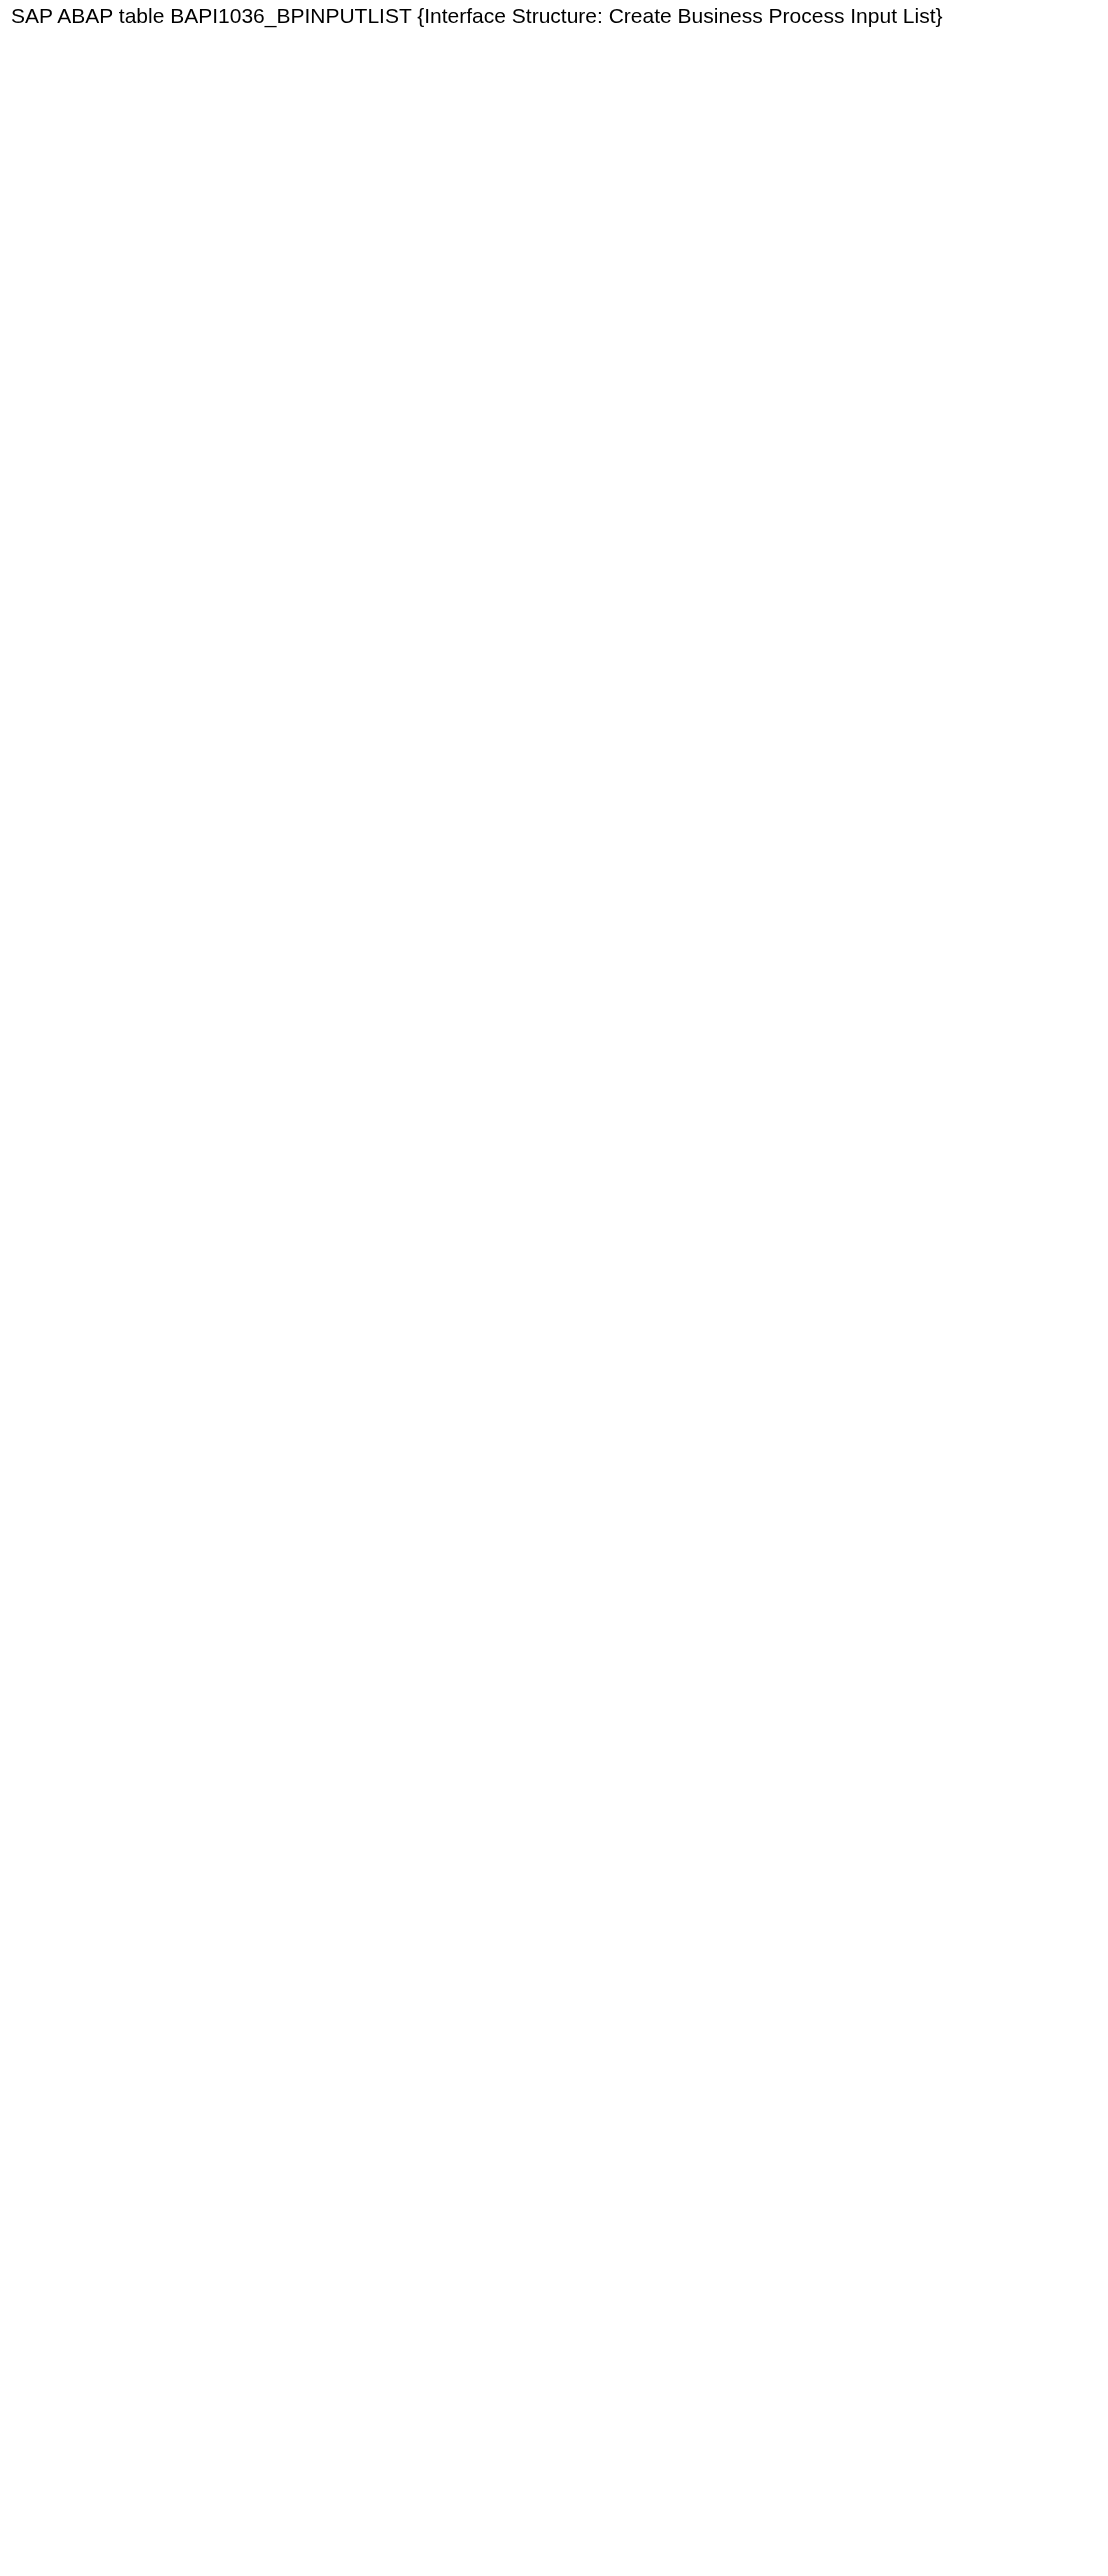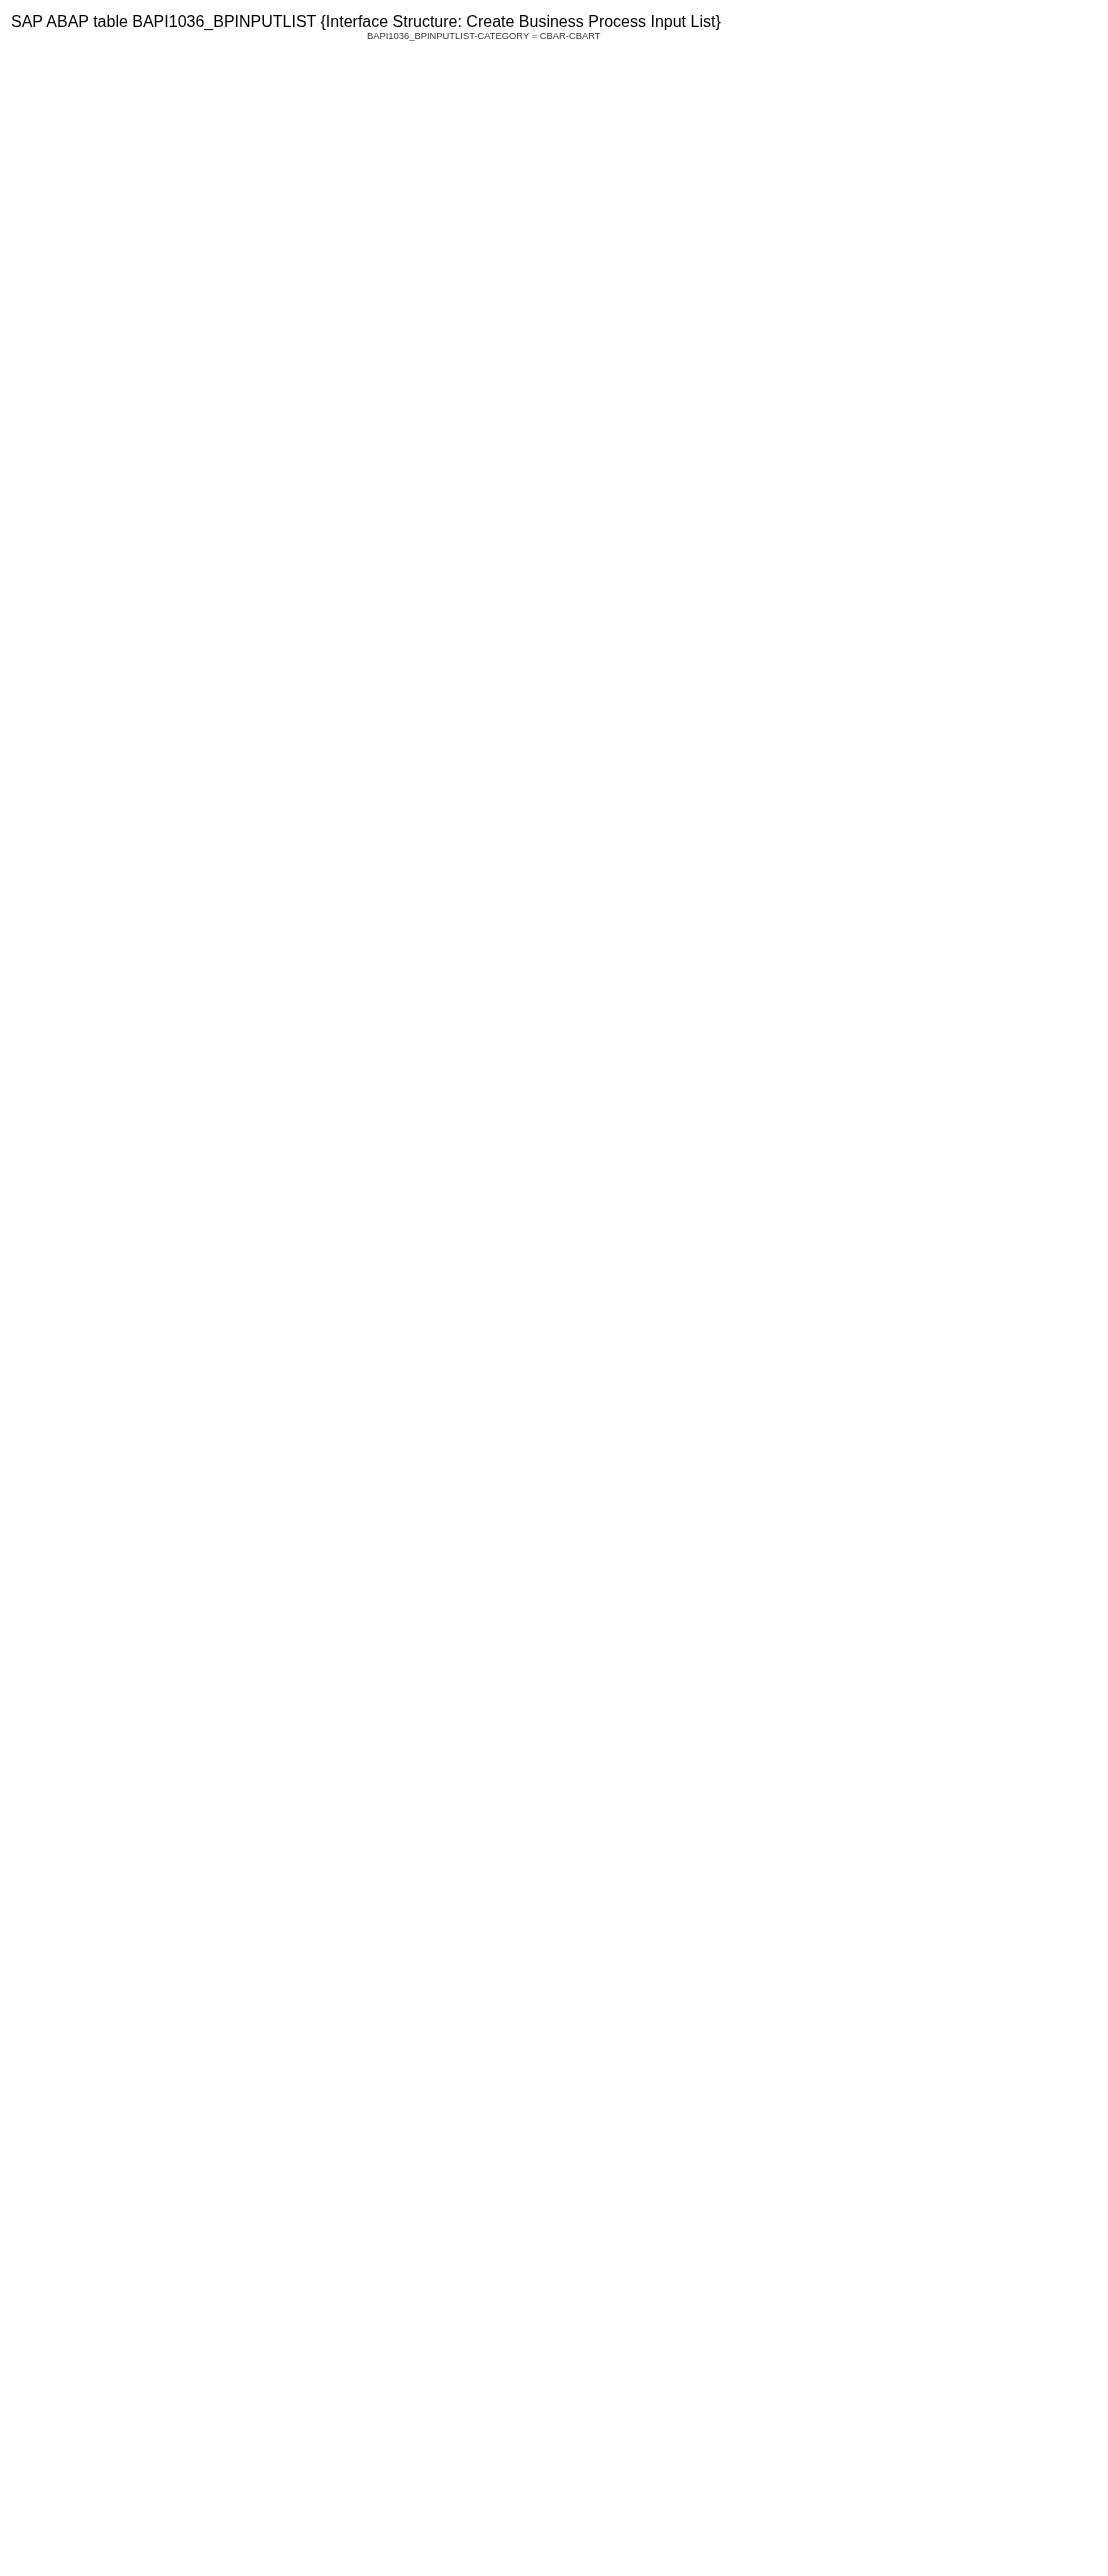--- a/index.html
+++ b/index.html
@@ -5,22 +5,22 @@
   body {
     margin: 0;
     padding: 0;
     background: #fff;
     font-family: Arial, sans-serif;
     font-size: 9.4px;
     width: 1109px;
     position: relative;
   }
   .title {
-    font-size: 16px;
-    padding: 13px 11px;
+    font-size: 21px;
+    padding: 4px 11px;
     color: #000;
   }
   svg {
     position: absolute;
     top: 0;
     left: 0;
     pointer-events: none;
   }
   .entity {
     position: absolute;

